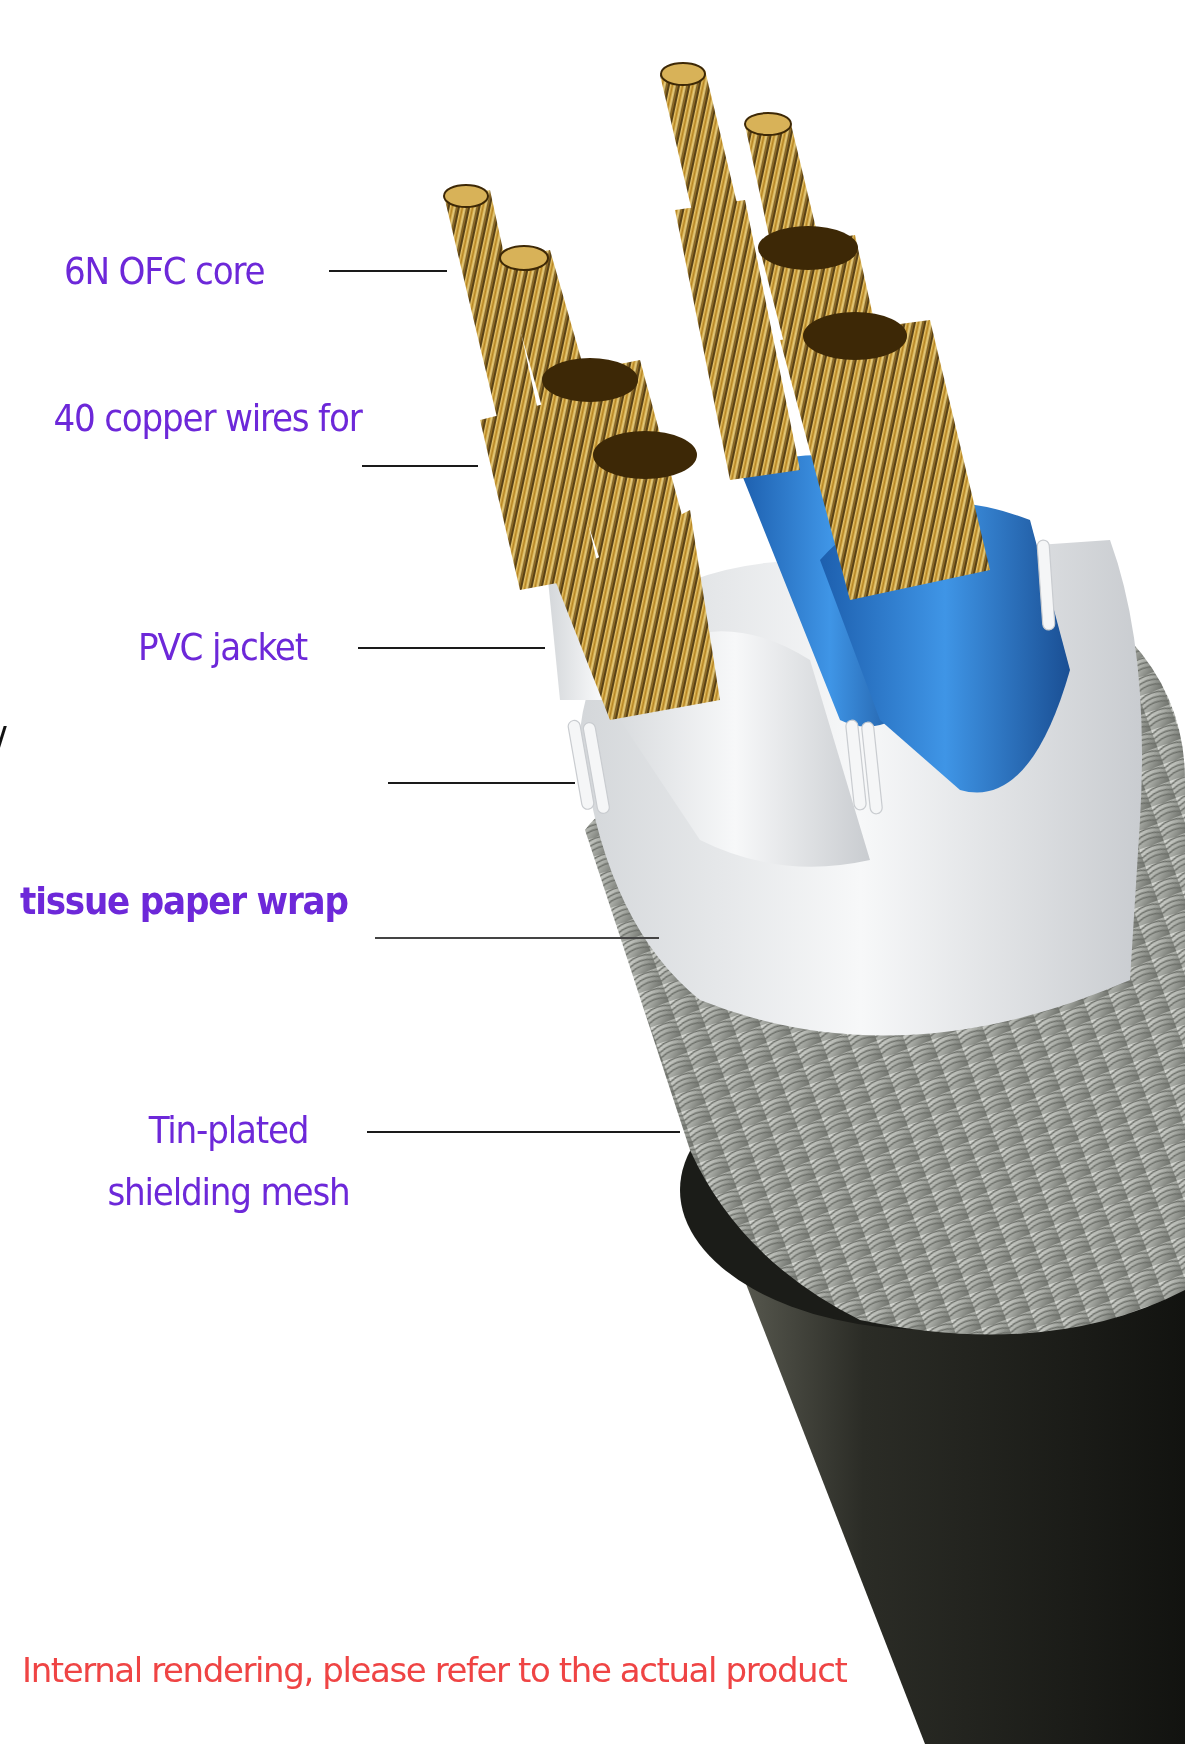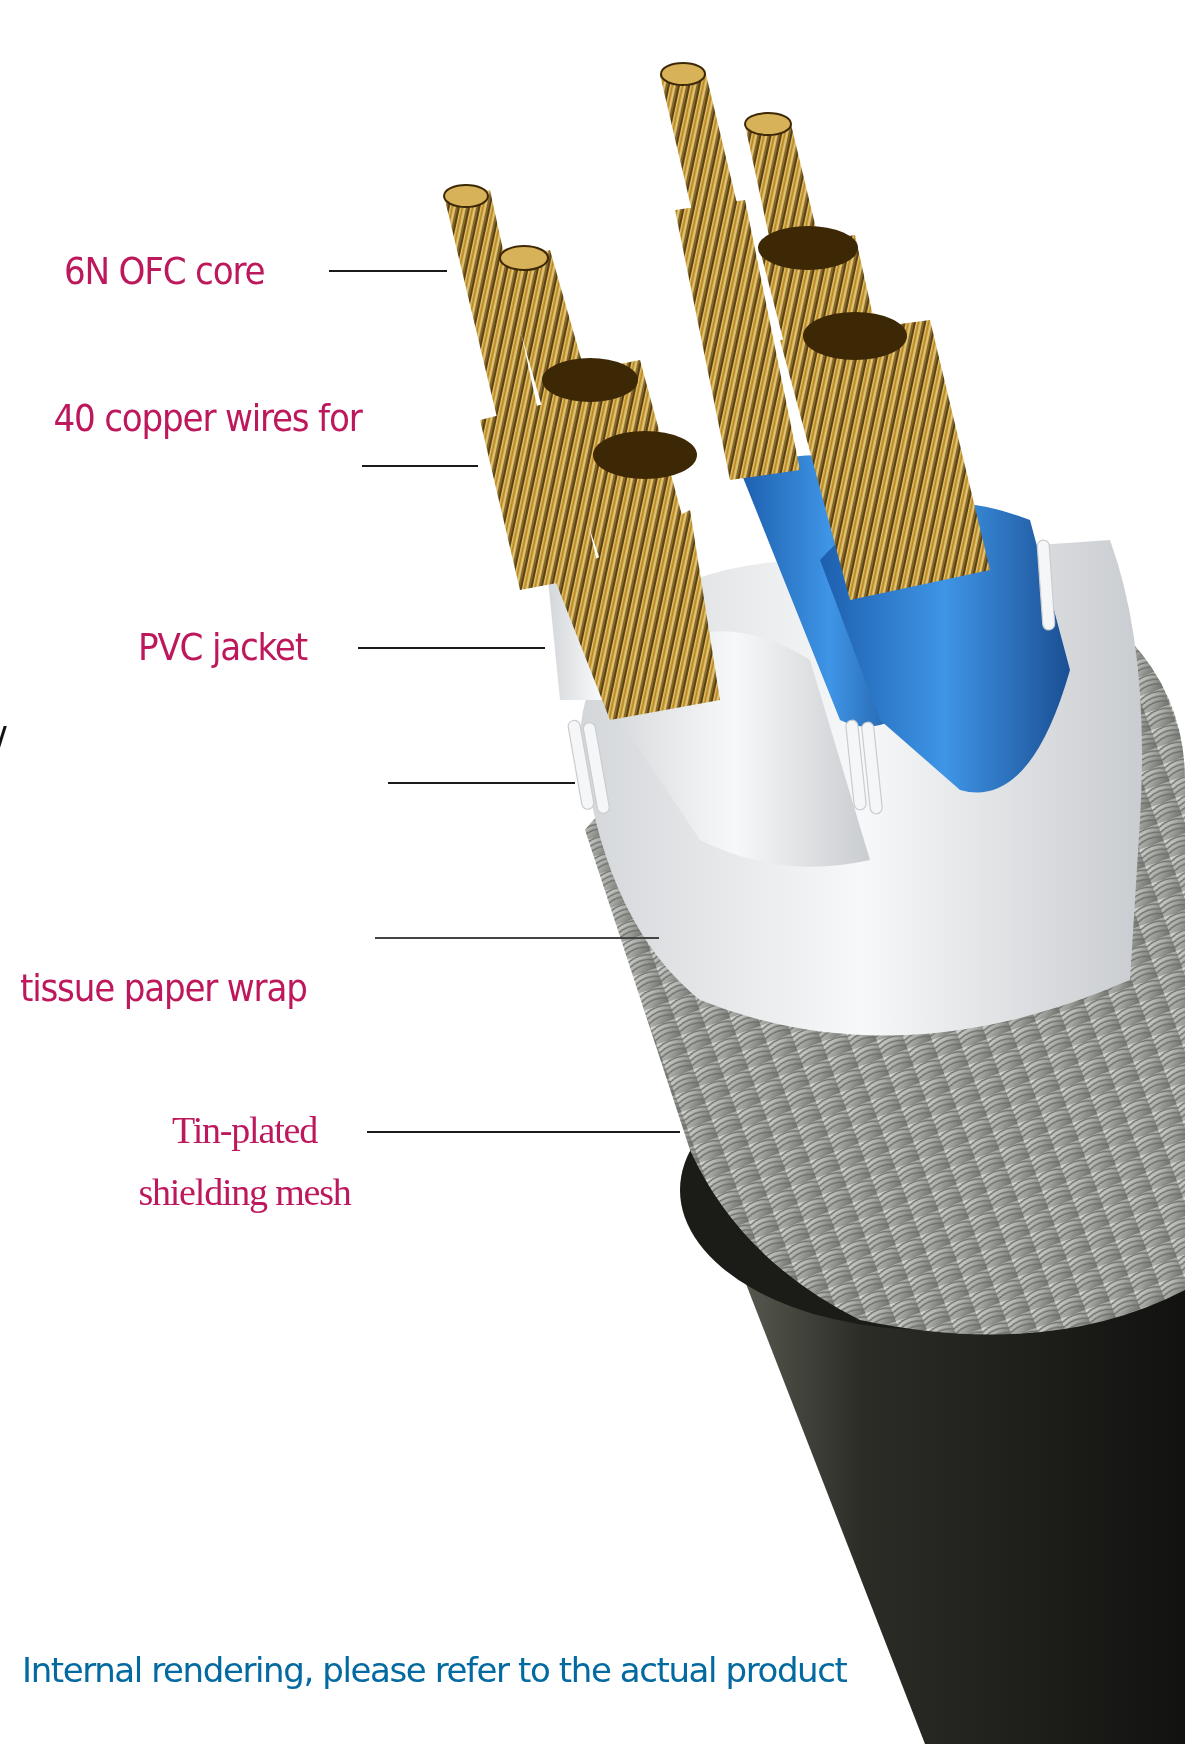--- a/index.html
+++ b/index.html
@@ -1,22 +1,22 @@
 <!DOCTYPE html>
 <html><head>
 <meta charset="utf-8">
 <style>
   html, body { margin:0; padding:0; }
   body { width:1185px; height:1744px; background:#ffffff; position:relative; overflow:hidden;
          font-family:"DejaVu Sans", "Liberation Sans", sans-serif; }
   .art { position:absolute; left:0; top:0; width:1185px; height:1744px; }
-  .label { position:absolute; color:#be185d; font-size:38px; line-height:62px; text-align:center;
+  .label { position:absolute; color:#6d28d9; font-size:38px; line-height:62px; text-align:center;
            letter-spacing:-1.2px; font-stretch:condensed; white-space:nowrap; }
   .leader { position:absolute; height:2px; background:#1a1a1a; }
-  .footer { position:absolute; left:22px; top:1650px; font-size:34px; color:#0369a1; letter-spacing:-1.4px; white-space:nowrap; }
+  .footer { position:absolute; left:22px; top:1650px; font-size:34px; color:#ef4444; letter-spacing:-1.4px; white-space:nowrap; }
   .stray { position:absolute; left:-6px; top:718px; font-size:38px; color:#111; }
 </style>
 </head>
 <body>
 
 <svg class="art" viewBox="0 0 1185 1744" xmlns="http://www.w3.org/2000/svg">
   <defs>
     <linearGradient id="jacket" x1="0" y1="0" x2="1" y2="0">
       <stop offset="0" stop-color="#6a6b60"></stop>
       <stop offset="0.35" stop-color="#2b2c26"></stop>
@@ -109,26 +109,26 @@
 
 <div class="label" style="left:138px; top:616px;">
   <div>PVC jacket</div>
 </div>
 <div class="leader" style="left:358px; top:647px; width:187px;"></div>
 
 <div class="label" style="left:62px; top:718px; width:335px;">
 </div>
 <div class="leader" style="left:388px; top:782px; width:187px;"></div>
 
-<div class="label" style="left:20px; top:957px;">
+<div class="label" style="left:20px; top:870px;font-weight:bold;">
   <div>tissue paper wrap</div>
 </div>
 <div class="leader" style="left:375px; top:937px; width:284px; background:#444;"></div>
 
-<div class="label" style="left:92px; top:1099px; width:305px;font-family:Liberation Serif, serif;">
+<div class="label" style="left:76px; top:1099px; width:305px;">
   <div>Tin-plated</div>
   <div>shielding mesh</div>
 </div>
 <div class="leader" style="left:367px; top:1131px; width:313px;"></div>
 
 <div class="stray">/</div>
 
 <div class="footer">Internal rendering, please refer to the actual product</div>
 
 </body></html>

